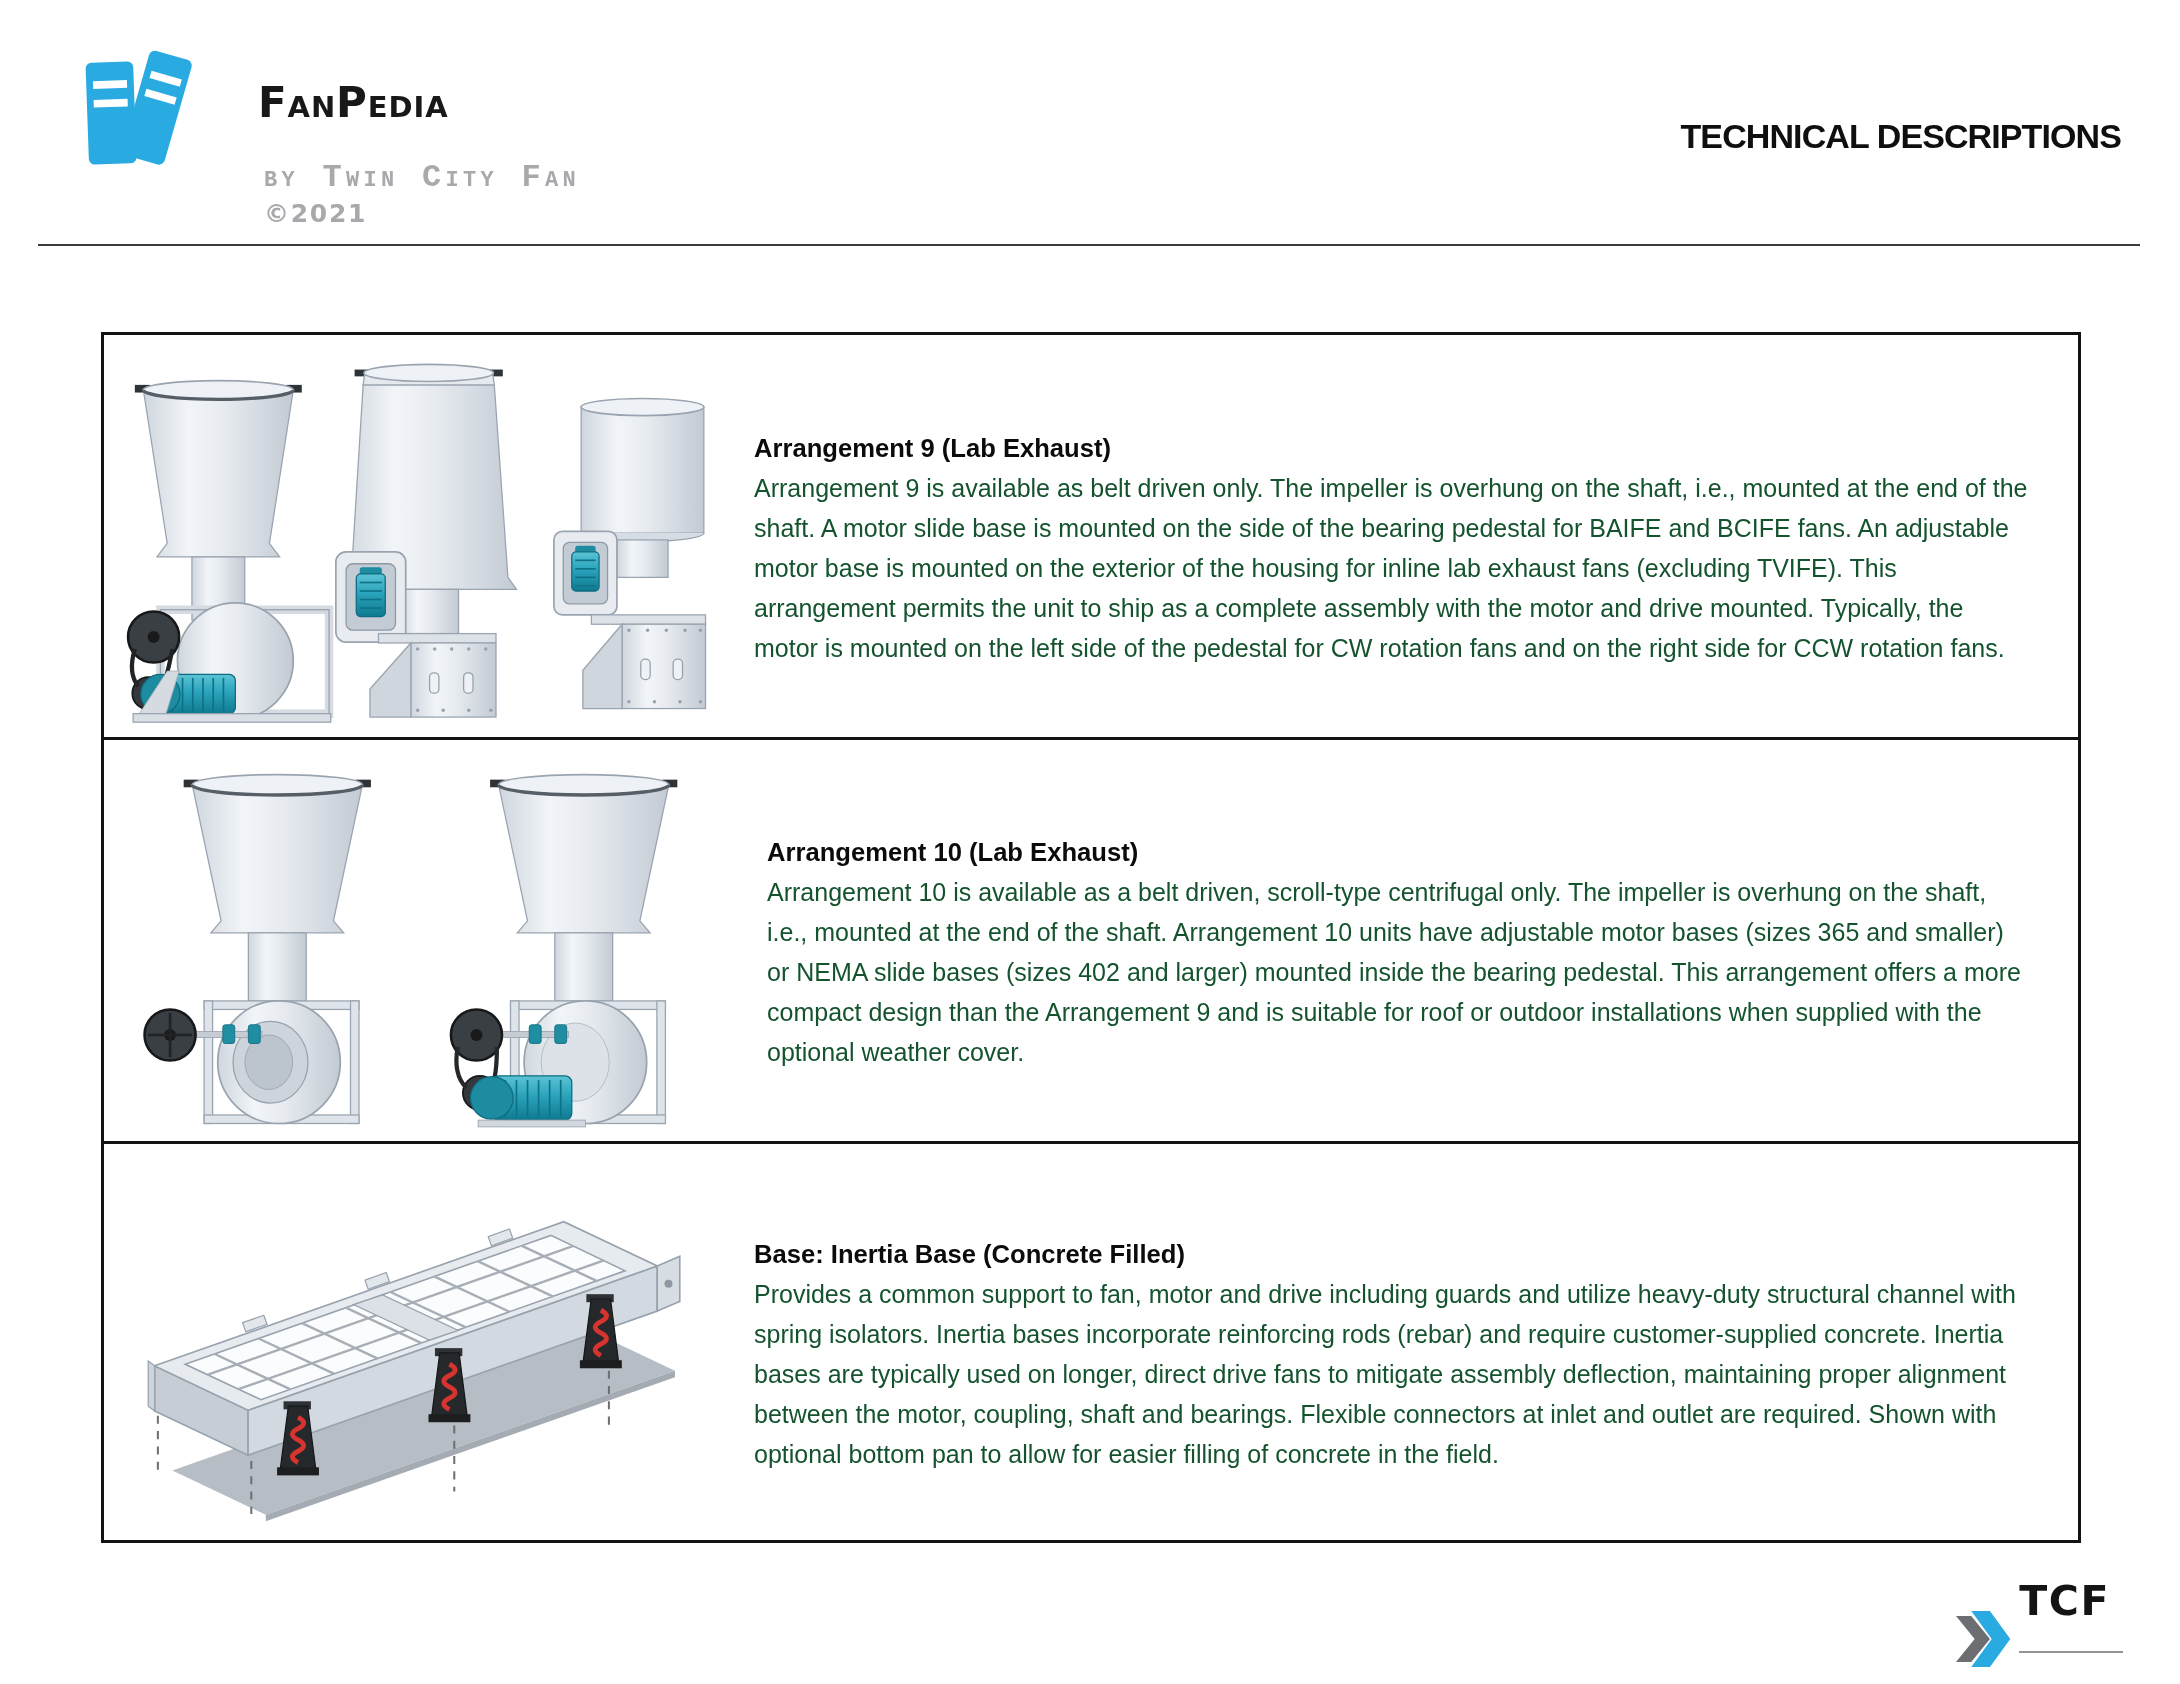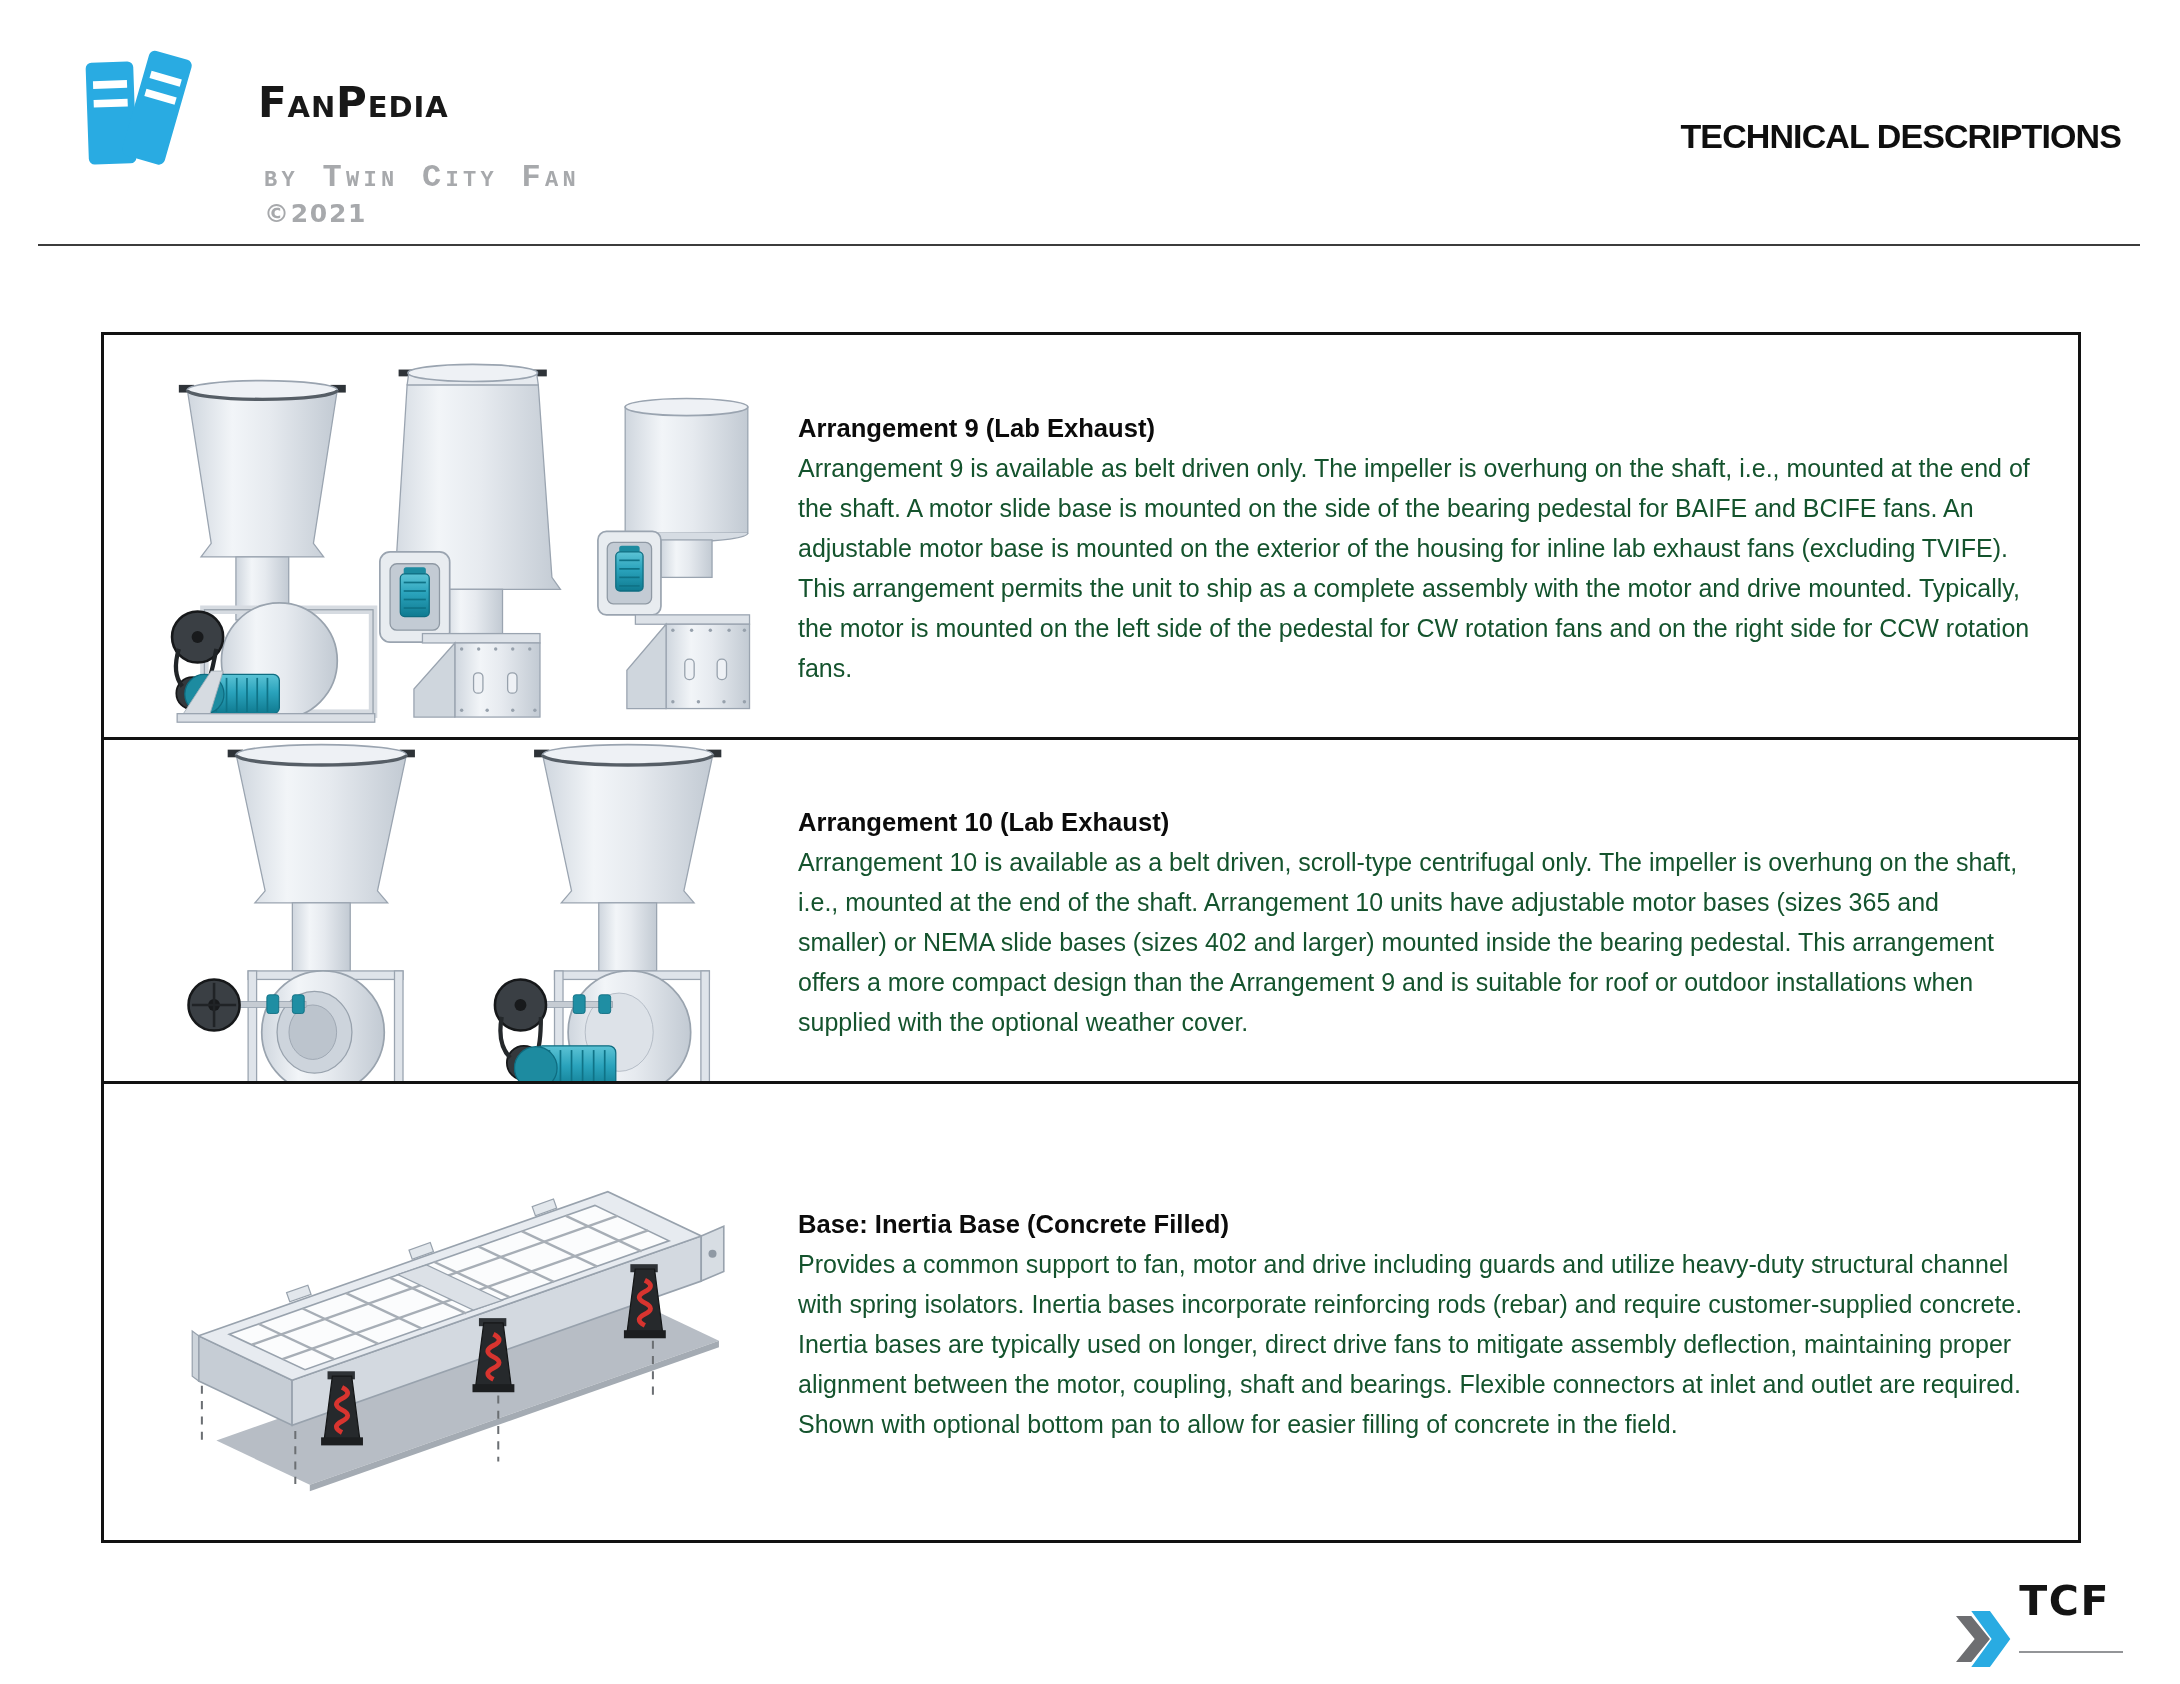--- a/index.html
+++ b/index.html
@@ -45,23 +45,23 @@
   }
 
   
   .content-table {
     position:absolute; left:101px; top:332px;
     width:1980px; height:1211px;
     border:3.4px solid #121212;
     display:flex; flex-direction:column;
     background:#ffffff;
   }
-  .row { display:flex; width:100%;padding-left:44px; }
+  .row { display:flex; width:100%; }
   .row-1 { height:405px; border-bottom:3.4px solid #121212; }
-  .row-2 { height:344px; border-bottom:3.4px solid #121212; }
+  .row-2 { height:404px; border-bottom:3.4px solid #121212;gap:13px; }
   .row-3 { flex:1; }
   .illus {
     flex:0 0 650px; width:650px;
     display:flex; align-items:center; justify-content:flex-start;
     overflow:hidden;
   }
   .textcol {
     flex:1; display:flex; flex-direction:column; justify-content:center;
     padding:29px 46px 5.1px 0;
   }

